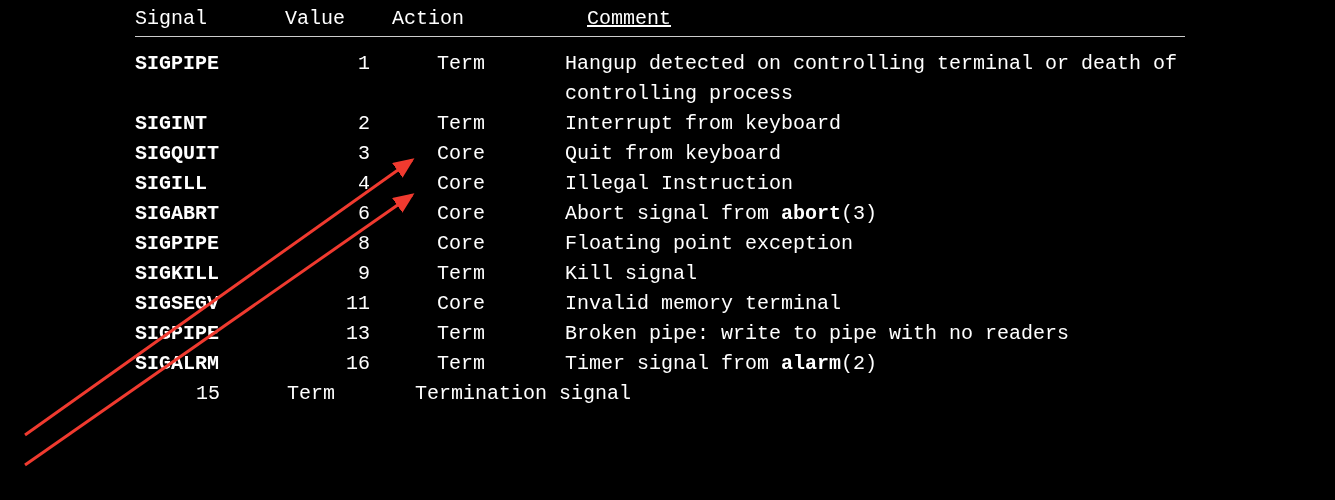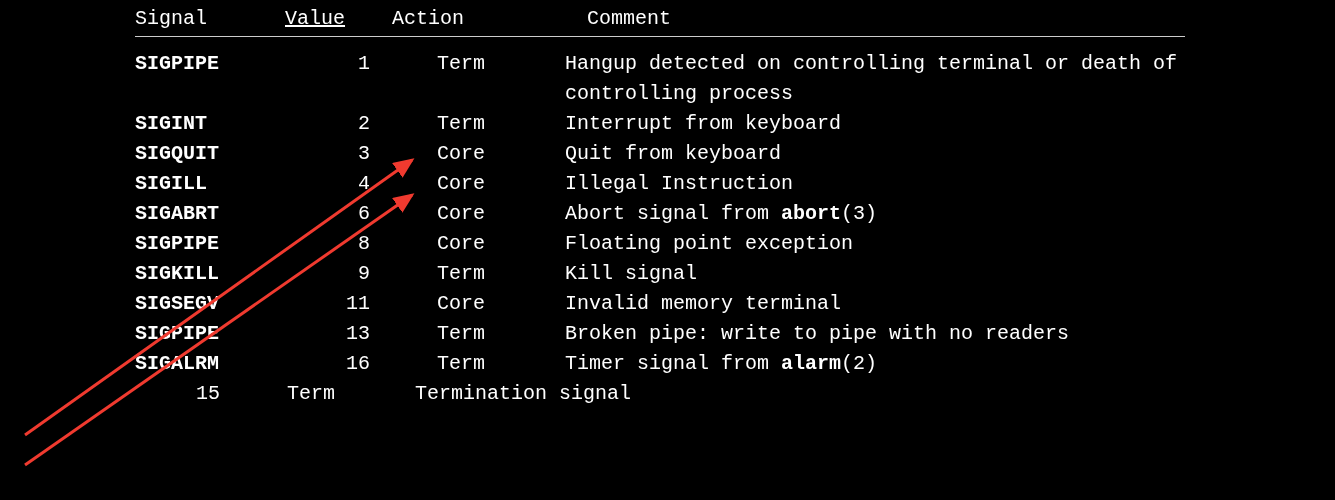--- a/index.html
+++ b/index.html
@@ -45,24 +45,24 @@
     padding-right: 0;
   }
   .col-gap {
     width: 80px;
   }
   .col-comment {
     flex: 1;
     white-space: normal;
   }
   .col-head-signal { width: 150px; }
-  .col-head-value  { width: 85px; text-align: left; text-decoration: underline; }
+  .col-head-value  { width: 85px; text-align: left; }
   .col-head-action { width: 115px; text-align: left; padding-left: 22px; }
   .col-head-gap    { width: 80px; }
-  .col-head-comment{ flex:1; }
+  .col-head-comment{ flex:1;text-decoration:underline; }
   .hdr { font-weight: normal; }
   b { font-weight: bold; }
   svg.overlay {
     position: absolute;
     left: 0; top: 0;
     width: 1335px;
     height: 500px;
     pointer-events: none;
   }
 </style>

